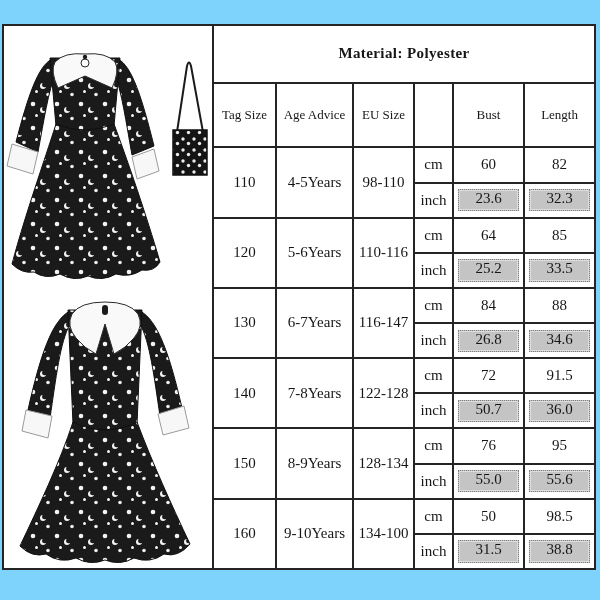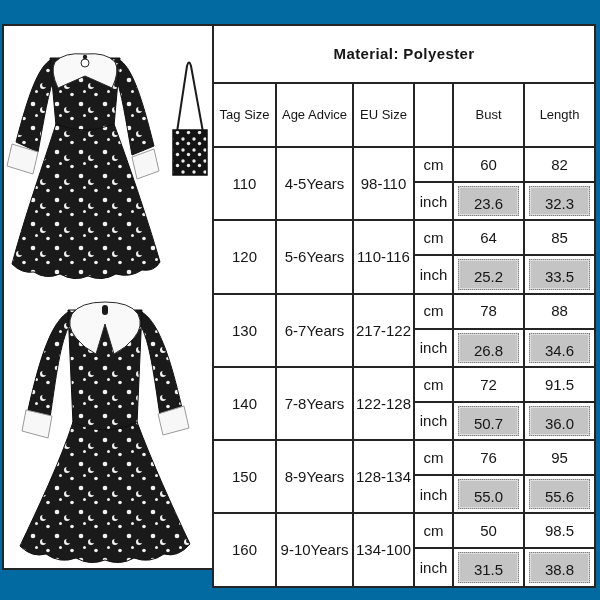--- a/index.html
+++ b/index.html
@@ -1,39 +1,39 @@
 <!DOCTYPE html>
 <html><head>
 <meta charset="utf-8">
 <style>
   html,body{margin:0;padding:0;background:#ffffff;}
   .canvas{
-    position:relative;width:600px;height:600px;background:#0369a1;
-    font-family:Liberation Sans, sans-serif;color:#161616;overflow:hidden;
+    position:relative;width:600px;height:600px;background:#7dd3fc;
+    font-family:Liberation Serif, serif;color:#161616;overflow:hidden;
   }
   
   .photo-panel{
     position:absolute;left:2px;top:24px;width:210px;height:546px;
     border:2px solid #242424;border-right:none;box-sizing:border-box;background:#ffffff;
   }
   .photo-panel svg{display:block;}
   
   .size-table{
     position:absolute;left:212px;top:24px;width:382px;height:546px;
     border-collapse:collapse;table-layout:fixed;background:#ffffff;
   }
   .size-table td{
     border:2px solid #242424;text-align:center;vertical-align:middle;
     font-size:15px;color:#161616;padding:0;line-height:1.15;
   }
   .title-cell{height:56px;font-size:18px;font-weight:bold;letter-spacing:0.4px;}
   .header-row td{height:62px;font-size:13px;}
   tr.data td{height:33px;margin-top:20px;}
   .gray-box{
-    display:block;margin:3px 4px;padding:8px 0 3px;
+    display:block;margin:3px 4px;padding:0 0 3px;
     background:#c4c4c4;border:1px dotted #7d7d7d;
     box-shadow:inset 0 0 0 1px #dedede;
   }
 </style>
 </head>
 <body>
 
 <div class="canvas">
 
   <div class="photo-panel">
@@ -138,23 +138,23 @@
             <span class="gray-box">25.2</span>
           </td>
         <td>
             <span class="gray-box">33.5</span>
           </td>
       </tr>
 
       <tr class="data">
         <td rowspan="2">130</td>
         <td rowspan="2">6-7Years</td>
-        <td rowspan="2">217-122</td>
-        <td>cm</td>
-        <td>78</td>
+        <td rowspan="2">116-147</td>
+        <td>cm</td>
+        <td>84</td>
         <td>88</td>
       </tr>
       <tr class="data">
         <td>inch</td>
         <td>
             <span class="gray-box">26.8</span>
           </td>
         <td>
             <span class="gray-box">34.6</span>
           </td>

